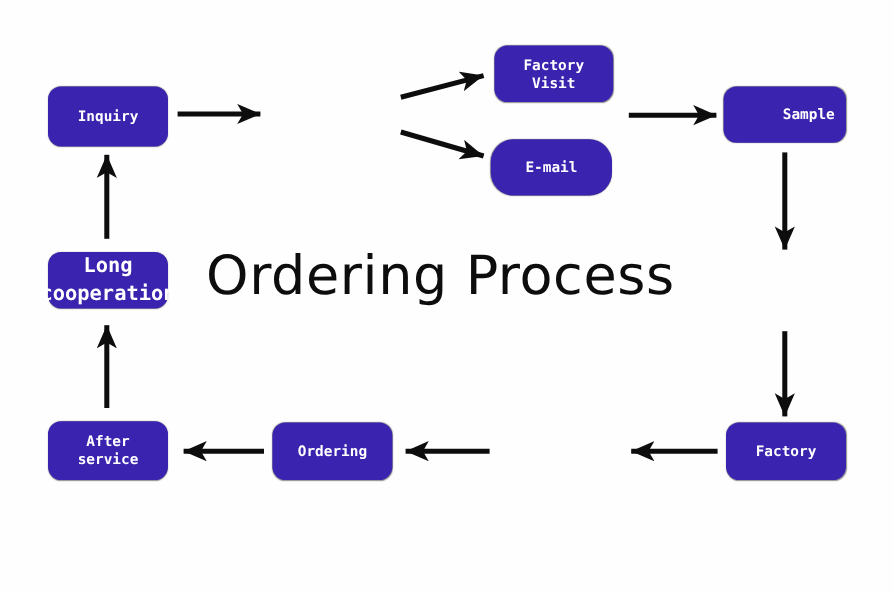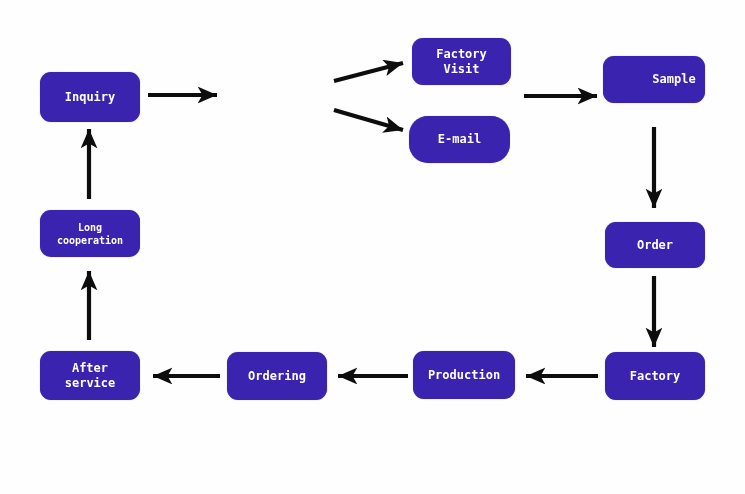--- a/index.html
+++ b/index.html
@@ -46,39 +46,40 @@
   }
   .node-label {
     font-family: "DejaVu Sans Mono", "Liberation Mono", monospace;
     font-weight: bold;
     font-size: 12px;
     line-height: 1.25;
     color: var(--node-text, #ffffff);
     white-space: pre-line;
   }
   .node-label.small {
-    font-size: 10px;
+    font-size: 17px;
     line-height: 1.3;
   }
   .arrows-layer {
     position: absolute;
     inset: 0;
     pointer-events: none;
   }
   .arrow-line {
     stroke: var(--arrow, #0d0d0d);
     stroke-width: 4.2;
     fill: none;
   }
 </style>
 </head>
 <body>
 
 <div class="stage">
 
+  <div class="diagram-title">Ordering Process</div>
 
   <svg class="arrows-layer" width="745" height="494" viewBox="0 0 745 494">
     <defs>
       <marker id="arrowhead" markerUnits="strokeWidth" markerWidth="5" markerHeight="4.2" refX="4.6" refY="2" orient="auto">
         <path d="M0,0 L4.6,2 L0,4 L1.15,2 Z" fill="#0d0d0d"></path>
       </marker>
     </defs>
     <g id="edge-group">
         <line x1="148" y1="95" x2="217" y2="95" class="arrow-line" marker-end="url(#arrowhead)"></line>
         <line x1="334" y1="81" x2="403" y2="63" class="arrow-line" marker-end="url(#arrowhead)"></line>
@@ -98,31 +99,25 @@
       <div class="node" style="left: 40px; top: 72px; width: 100px; height: 50px;">
         <span class="node-label">Inquiry</span>
       </div>
       <div class="node" style="left: 412px; top: 38px; width: 99px; height: 47px;">
         <span class="node-label">Factory
 Visit</span>
       </div>
       <div class="node" style="left: 409px; top: 116px; width: 101px; height: 47px; border-radius: 19px;">
         <span class="node-label">E-mail</span>
       </div>
-      <div class="node" style="left: 603px; top: 56px; width: 102px; height: 47px; padding-left: 40px;">
+      <div class="node" style="left: 603px; top: 72px; width: 102px; height: 47px; padding-left: 40px;">
         <span class="node-label">Sample</span>
-      </div>
-      <div class="node" style="left: 605px; top: 222px; width: 100px; height: 46px;">
-        <span class="node-label">Order</span>
       </div>
       <div class="node" style="left: 605px; top: 352px; width: 100px; height: 48px;">
         <span class="node-label">Factory</span>
-      </div>
-      <div class="node" style="left: 413px; top: 351px; width: 102px; height: 48px;">
-        <span class="node-label">Production</span>
       </div>
       <div class="node" style="left: 227px; top: 352px; width: 100px; height: 48px;">
         <span class="node-label">Ordering</span>
       </div>
       <div class="node" style="left: 40px; top: 351px; width: 100px; height: 49px;">
         <span class="node-label">After
 service</span>
       </div>
       <div class="node" style="left: 40px; top: 210px; width: 100px; height: 47px;">
         <span class="node-label small">Long

